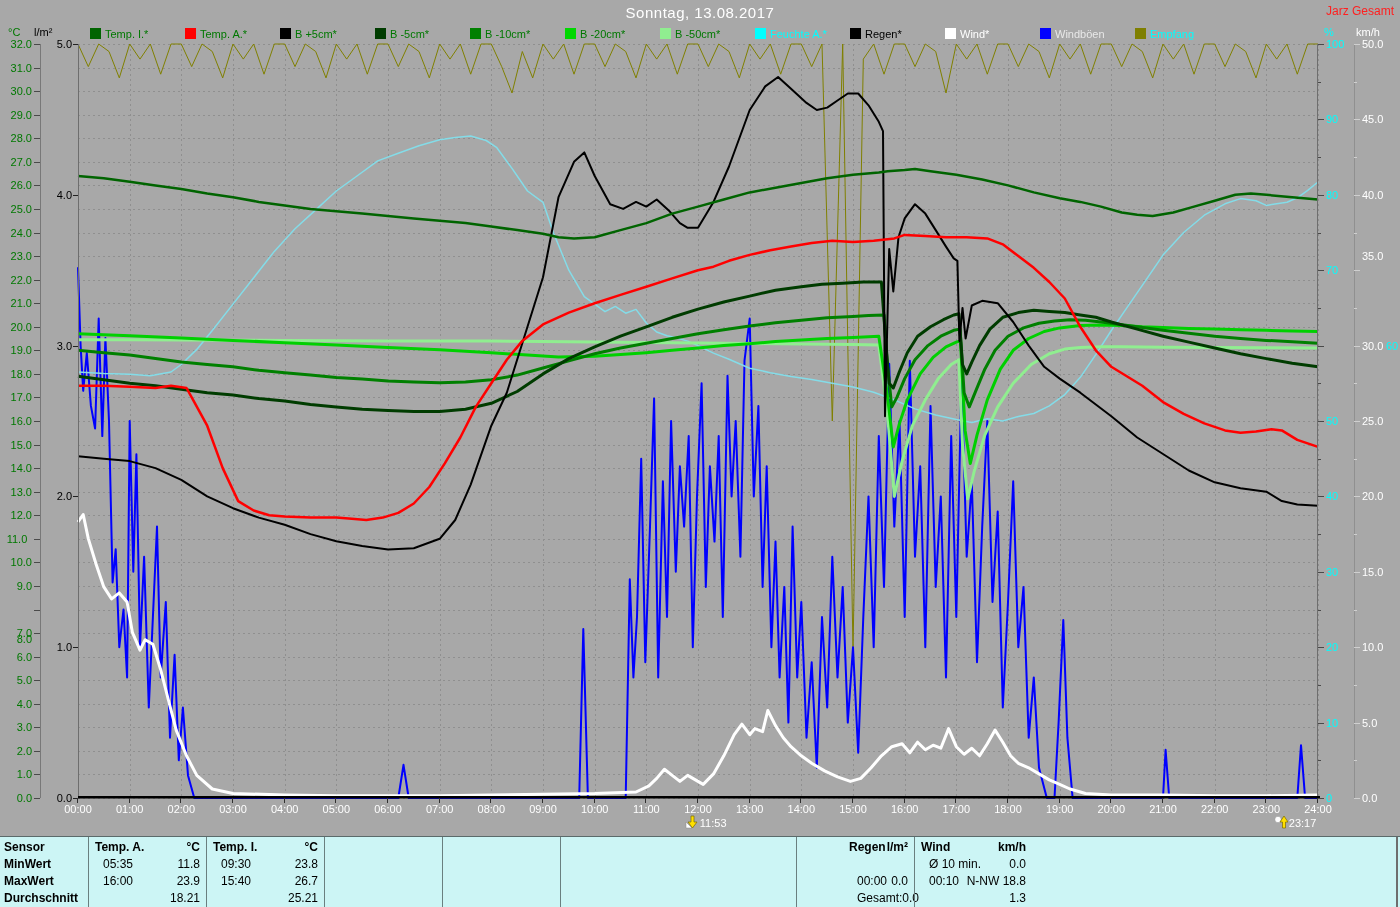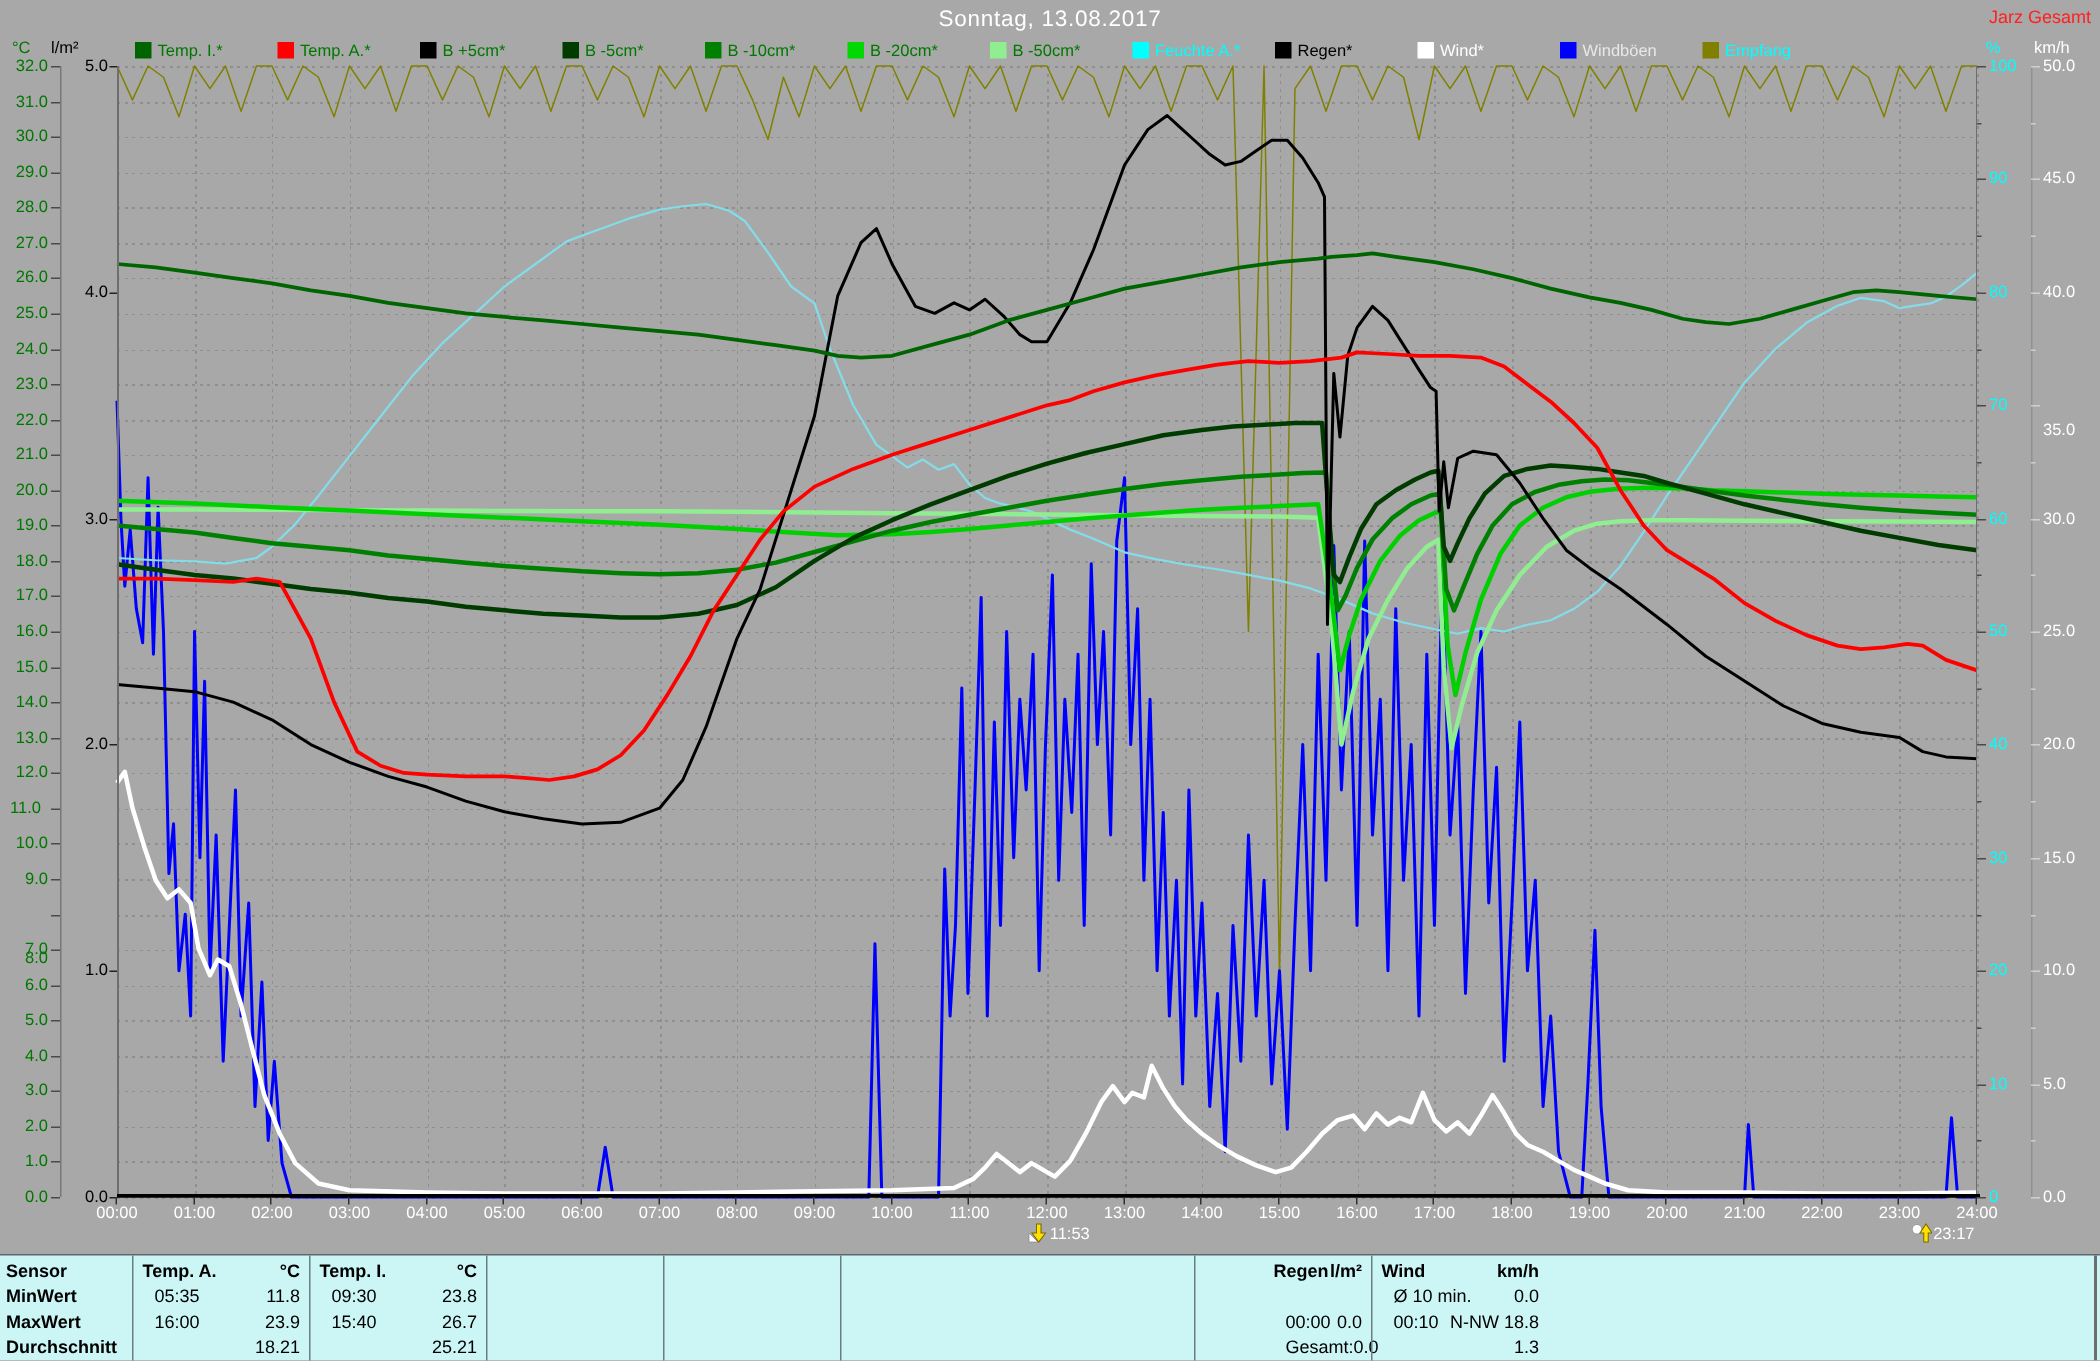--- a/index.html
+++ b/index.html
@@ -264,21 +264,21 @@
     <div class="tick" style="position: absolute; left: 1318px; top: 571.8px; width: 6px; height: 1px; background: rgb(74, 74, 74);"></div>
     <div class="axis-label" style="position: absolute; left: 1326px; top: 565.8px; color: rgb(0, 255, 255);">30</div>
     <div class="tick" style="position: absolute; left: 1318px; top: 534.1px; width: 3px; height: 1px; background: rgb(74, 74, 74);"></div>
     <div class="tick" style="position: absolute; left: 1318px; top: 496.4px; width: 6px; height: 1px; background: rgb(74, 74, 74);"></div>
     <div class="axis-label" style="position: absolute; left: 1326px; top: 490.4px; color: rgb(0, 255, 255);">40</div>
     <div class="tick" style="position: absolute; left: 1318px; top: 458.7px; width: 3px; height: 1px; background: rgb(74, 74, 74);"></div>
     <div class="tick" style="position: absolute; left: 1318px; top: 421px; width: 6px; height: 1px; background: rgb(74, 74, 74);"></div>
     <div class="axis-label" style="position: absolute; left: 1326px; top: 415px; color: rgb(0, 255, 255);">50</div>
     <div class="tick" style="position: absolute; left: 1318px; top: 383.3px; width: 3px; height: 1px; background: rgb(74, 74, 74);"></div>
     <div class="tick" style="position: absolute; left: 1318px; top: 345.6px; width: 6px; height: 1px; background: rgb(74, 74, 74);"></div>
-    <div class="axis-label" style="position: absolute; left: 1326px; top: 339.6px; color: rgb(0, 255, 255);">60</div>
+    <div class="axis-label" style="position: absolute; left: 1370px; top: 339.6px; color: rgb(0, 255, 255); padding-left: 16px;">60</div>
     <div class="tick" style="position: absolute; left: 1318px; top: 307.9px; width: 3px; height: 1px; background: rgb(74, 74, 74);"></div>
     <div class="tick" style="position: absolute; left: 1318px; top: 270.2px; width: 6px; height: 1px; background: rgb(74, 74, 74);"></div>
     <div class="axis-label" style="position: absolute; left: 1326px; top: 264.2px; color: rgb(0, 255, 255);">70</div>
     <div class="tick" style="position: absolute; left: 1318px; top: 232.5px; width: 3px; height: 1px; background: rgb(74, 74, 74);"></div>
     <div class="tick" style="position: absolute; left: 1318px; top: 194.8px; width: 6px; height: 1px; background: rgb(74, 74, 74);"></div>
     <div class="axis-label" style="position: absolute; left: 1326px; top: 188.8px; color: rgb(0, 255, 255);">80</div>
     <div class="tick" style="position: absolute; left: 1318px; top: 157.1px; width: 3px; height: 1px; background: rgb(74, 74, 74);"></div>
     <div class="tick" style="position: absolute; left: 1318px; top: 119.4px; width: 6px; height: 1px; background: rgb(74, 74, 74);"></div>
     <div class="axis-label" style="position: absolute; left: 1326px; top: 113.4px; color: rgb(0, 255, 255);">90</div>
     <div class="tick" style="position: absolute; left: 1318px; top: 81.7px; width: 3px; height: 1px; background: rgb(74, 74, 74);"></div>
@@ -300,21 +300,21 @@
     <div class="tick" style="position: absolute; left: 1354px; top: 496.4px; width: 6px; height: 1px; background: rgb(207, 207, 207);"></div>
     <div class="axis-label" style="position: absolute; left: 1362px; top: 490.4px; color: rgb(255, 255, 255);">20.0</div>
     <div class="tick" style="position: absolute; left: 1354px; top: 458.7px; width: 3px; height: 1px; background: rgb(207, 207, 207);"></div>
     <div class="tick" style="position: absolute; left: 1354px; top: 421px; width: 6px; height: 1px; background: rgb(207, 207, 207);"></div>
     <div class="axis-label" style="position: absolute; left: 1362px; top: 415px; color: rgb(255, 255, 255);">25.0</div>
     <div class="tick" style="position: absolute; left: 1354px; top: 383.3px; width: 3px; height: 1px; background: rgb(207, 207, 207);"></div>
     <div class="tick" style="position: absolute; left: 1354px; top: 345.6px; width: 6px; height: 1px; background: rgb(207, 207, 207);"></div>
     <div class="axis-label" style="position: absolute; left: 1362px; top: 339.6px; color: rgb(255, 255, 255);">30.0</div>
     <div class="tick" style="position: absolute; left: 1354px; top: 307.9px; width: 3px; height: 1px; background: rgb(207, 207, 207);"></div>
     <div class="tick" style="position: absolute; left: 1354px; top: 270.2px; width: 6px; height: 1px; background: rgb(207, 207, 207);"></div>
-    <div class="axis-label" style="position: absolute; left: 1362px; top: 281px; color: rgb(255, 255, 255);">35.0</div>
+    <div class="axis-label" style="position: absolute; left: 1362px; top: 250px; color: rgb(255, 255, 255);">35.0</div>
     <div class="tick" style="position: absolute; left: 1354px; top: 232.5px; width: 3px; height: 1px; background: rgb(207, 207, 207);"></div>
     <div class="tick" style="position: absolute; left: 1354px; top: 194.8px; width: 6px; height: 1px; background: rgb(207, 207, 207);"></div>
     <div class="axis-label" style="position: absolute; left: 1362px; top: 188.8px; color: rgb(255, 255, 255);">40.0</div>
     <div class="tick" style="position: absolute; left: 1354px; top: 157.1px; width: 3px; height: 1px; background: rgb(207, 207, 207);"></div>
     <div class="tick" style="position: absolute; left: 1354px; top: 119.4px; width: 6px; height: 1px; background: rgb(207, 207, 207);"></div>
     <div class="axis-label" style="position: absolute; left: 1362px; top: 113.4px; color: rgb(255, 255, 255);">45.0</div>
     <div class="tick" style="position: absolute; left: 1354px; top: 81.7px; width: 3px; height: 1px; background: rgb(207, 207, 207);"></div>
     <div class="tick" style="position: absolute; left: 1354px; top: 44px; width: 6px; height: 1px; background: rgb(207, 207, 207);"></div>
     <div class="axis-label" style="position: absolute; left: 1362px; top: 38px; color: rgb(255, 255, 255);">50.0</div>
     <div class="tick" style="position: absolute; left: 77px; top: 798px; width: 1px; height: 5px; background: rgb(48, 48, 48);"></div>

